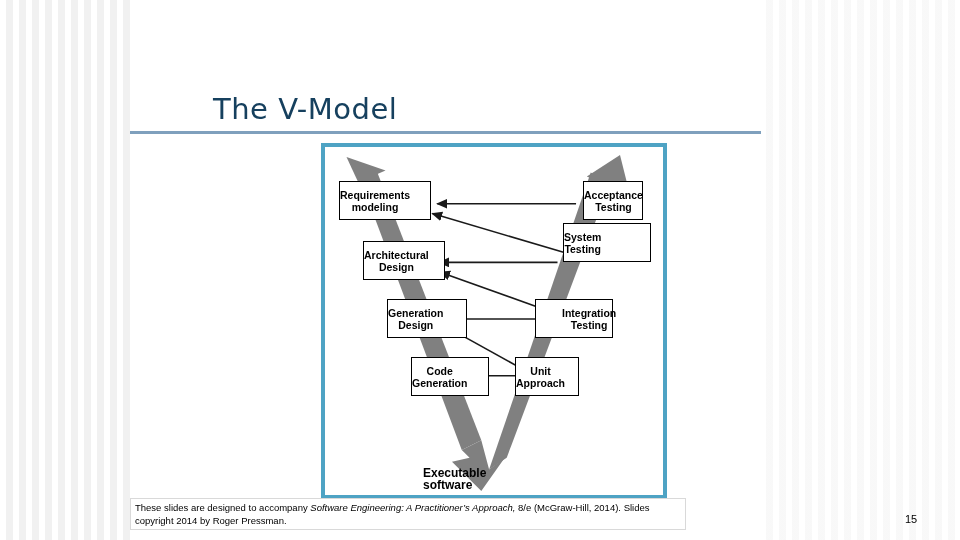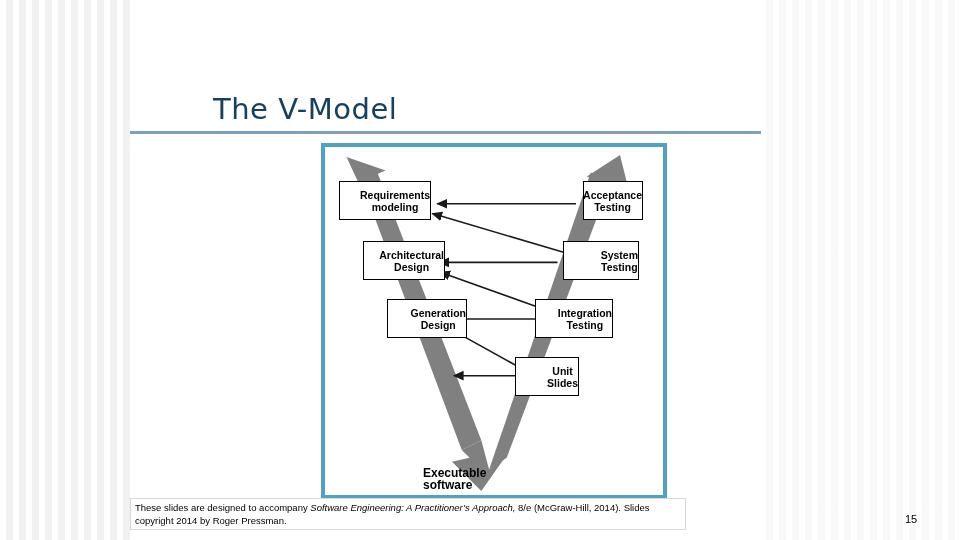--- a/index.html
+++ b/index.html
@@ -44,21 +44,21 @@
     font-size:9.5px;line-height:13px;color:#000;
     border:1px solid #d9d9d9;background:#fff;
     padding:2px 4px;box-sizing:border-box;
   }
   .footnote i{font-style:italic;}
   .page-num{
     position:absolute;left:905px;top:513px;font-size:11px;color:#000;
   }
   .vbox{
     position:absolute;border:1.6px solid #000;background:#fff;
-    display:flex;align-items:center;justify-content:flex-end;
+    display:flex;align-items:center;justify-content:flex-start;
     text-align:center;font-size:10.5px;font-weight:bold;
     font-family:"Liberation Sans", sans-serif;line-height:12px;
     color:#000;box-sizing:border-box;
   }
   .exec-label{
     position:absolute;text-align:left;font-size:12px;font-weight:bold;
     line-height:12px;color:#000;width:140px;
   }
 </style>
 </head>
@@ -108,36 +108,40 @@
 modeling</span>
   </div>
   <div class="vbox" style="left:38px;top:94px;width:82px;height:39px;">
     <span style="white-space:pre-line;">Architectural
 Design</span>
   </div>
   <div class="vbox" style="left:62px;top:152px;width:80px;height:39px;">
     <span style="white-space:pre-line;">Generation
 Design</span>
   </div>
+  <div class="vbox" style="left:86px;top:210px;width:78px;height:39px;">
+    <span style="white-space:pre-line;">Code
+Generation</span>
+  </div>
 
   <div class="vbox" style="left:258px;top:34px;width:60px;height:39px;">
     <span style="white-space:pre-line;">Acceptance
 Testing</span>
   </div>
-  <div class="vbox" style="left:238px;top:94px;width:76px;height:39px;">
+  <div class="vbox" style="left:238px;top:76px;width:88px;height:39px;">
     <span style="white-space:pre-line;">System
 Testing</span>
   </div>
   <div class="vbox" style="left:210px;top:152px;width:78px;height:39px;padding-left:26px;">
     <span style="white-space:pre-line;">Integration
 Testing</span>
   </div>
   <div class="vbox" style="left:190px;top:210px;width:64px;height:39px;">
     <span style="white-space:pre-line;">Unit
-Slides</span>
+Approach</span>
   </div>
 
   <div class="exec-label" style="left:98px;top:320px;white-space:pre-line;">Executable
 software</div>
 </div>
 
 <div class="footnote">
   <span>These slides are designed to accompany </span><i>Software Engineering: A Practitioner’s Approach,</i><span> 8/e (McGraw-Hill, 2014). Slides copyright 2014 by Roger Pressman.</span>
 </div>
 

